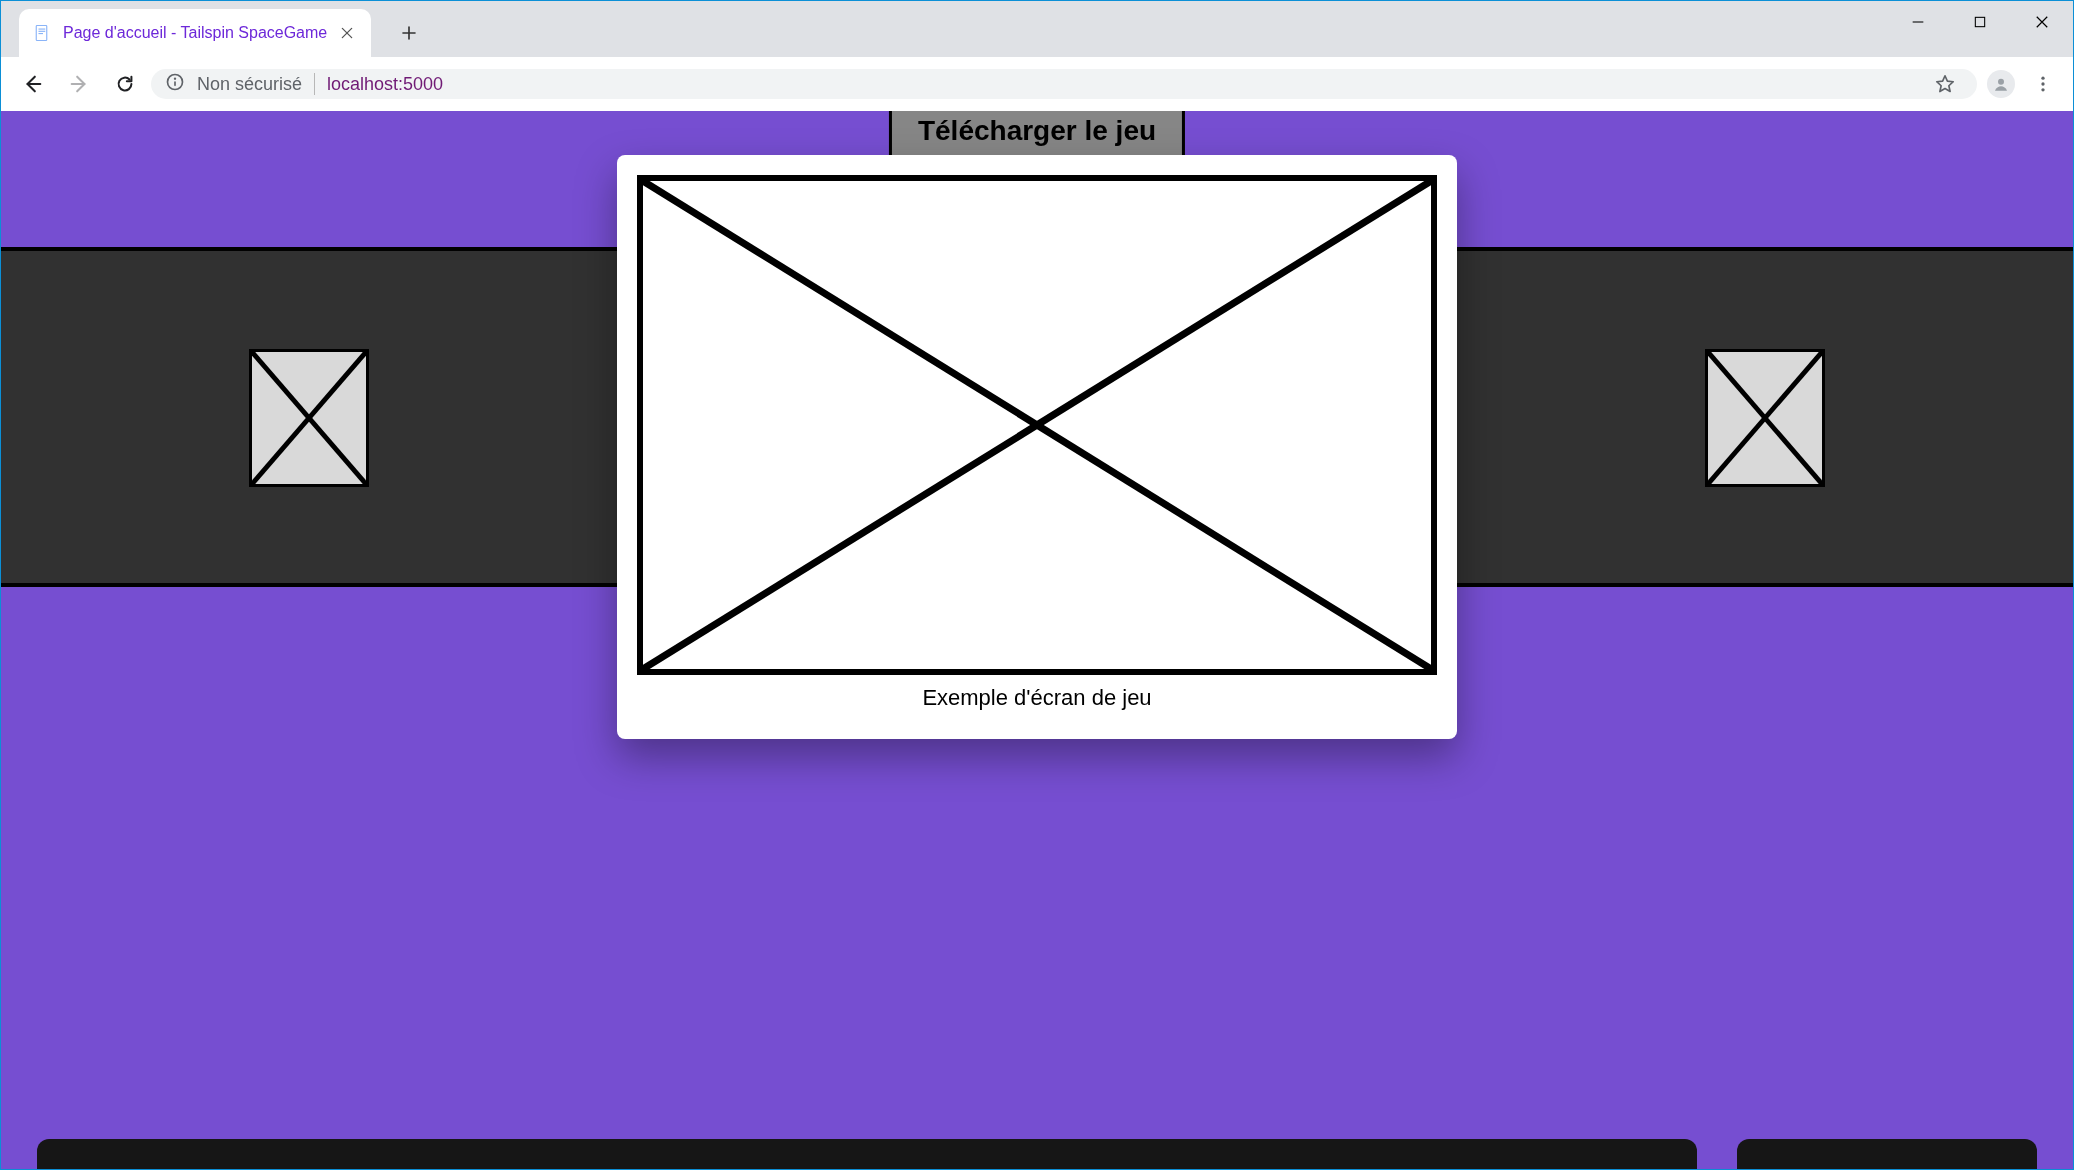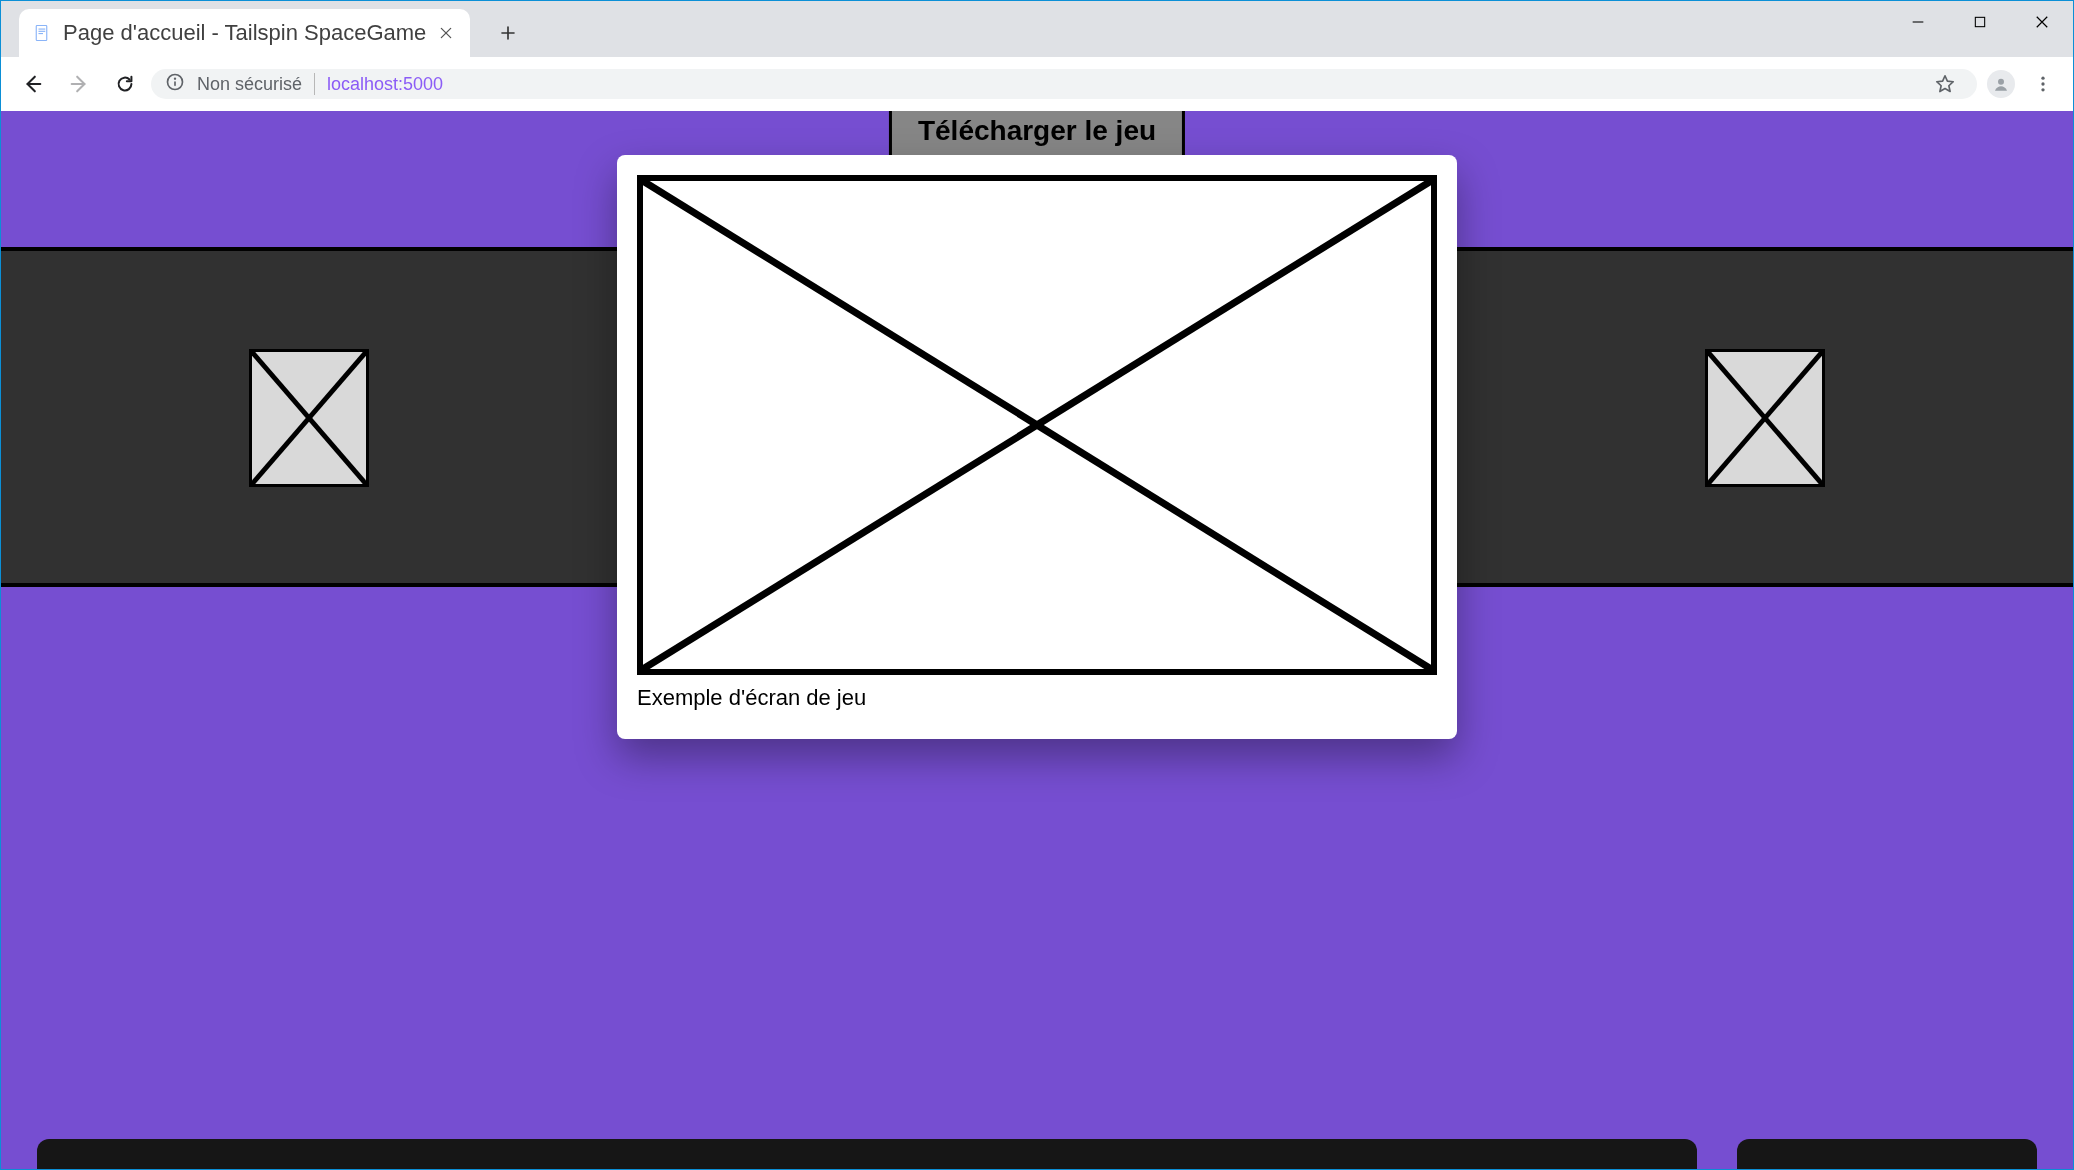--- a/index.html
+++ b/index.html
@@ -5,33 +5,33 @@
   * { box-sizing: border-box; margin: 0; padding: 0; }
   html, body { width: 100%; height: 100%; font-family: "Segoe UI", Arial, sans-serif; overflow: hidden; }
   body { display: flex; flex-direction: column; background: #fff; border: 1px solid #0b8fd6; }
 
   
   .chrome { flex: 0 0 auto; display: flex; flex-direction: column; background: #dfe1e5; }
   .tab-row { height: 56px; display: flex; align-items: flex-end; padding-left: 18px; }
   .tab { position: relative; height: 48px; background: #fff; border-top-left-radius: 10px; border-top-right-radius: 10px;
          display: flex; align-items: center; gap: 10px; padding: 0 14px 0 14px; min-width: 340px; }
   .tab .favicon { width: 20px; height: 20px; display:flex; align-items:center; justify-content:center; }
-  .tab-title { font-size: 22px; color: #404040; white-space: nowrap; overflow: hidden; text-overflow: ellipsis; flex: 1; }
+  .tab-title { font-size: 16px; color: #6d28d9; white-space: nowrap; overflow: hidden; text-overflow: ellipsis; flex: 1; }
   .tab-close { width: 20px; height: 20px; display:flex; align-items:center; justify-content:center; color:#555; cursor:pointer; }
   .new-tab { width: 36px; height: 36px; margin-left: 20px; margin-bottom: 6px; display:flex; align-items:center; justify-content:center; cursor:pointer; color:#333; }
   .window-controls { margin-left: auto; display:flex; height:100%; align-items:flex-start; }
   .window-controls .wc { width: 62px; height: 42px; display:flex; align-items:center; justify-content:center; cursor:pointer; }
 
   .toolbar { height: 54px; background:#fff; display:flex; align-items:center; gap:6px; padding: 0 12px; }
   .nav-btn { width:40px; height:40px; display:flex; align-items:center; justify-content:center; border-radius:50%; cursor:pointer; }
   .nav-btn.disabled svg { opacity: .35; cursor:default; }
   .address-bar { flex:1; height:30px; background:#f1f3f4; border-radius:20px; display:flex; align-items:center; gap:12px; padding:0 14px; color:#5f6368; }
   .addr-secure { display:flex; align-items:center; gap:8px; font-size:18px; color:#5f6368; }
   .addr-sep   { width:1px; height:22px; background:#b7b7b7; }
-  .addr-url   { font-size:18px; color:#8b5cf6; }
+  .addr-url   { font-size:18px; color:#701a75; }
   .addr-right { margin-left:auto; display:flex; align-items:center; gap:8px; }
   .star-btn, .avatar-btn, .kebab-btn { width:36px; height:36px; display:flex; align-items:center; justify-content:center; cursor:pointer; }
   .avatar-circle { width:28px; height:28px; border-radius:50%; background:#e8eaed; display:flex; align-items:center; justify-content:center; }
 
   
   .viewport { position: relative; flex:1; background:#8b5cf6; overflow:hidden; }
   .content  { position:absolute; inset:0; }
 
   .dl-btn { position:absolute; top:0; left:50%; transform:translateX(-50%);
             background:#9e9e9e; border:3px solid #000; border-top:none;
@@ -51,21 +51,21 @@
 
   
   .dim { position:absolute; inset:0; background:rgba(0,0,0,.15); }
 
   
   .modal { position:absolute; top:44px; left:50%; transform:translateX(-50%);
            width:840px; background:#fff; border-radius:8px; padding:20px 20px 28px;
            box-shadow: 0 18px 40px rgba(0,0,0,.35); }
   .modal-image { width:100%; aspect-ratio: 8/5; border:6px solid #000; position:relative; }
   .modal-image svg { position:absolute; inset:0; width:100%; height:100%; }
-  .modal-caption { font-size:22px; margin-top:10px; color:#000; }
+  .modal-caption { text-align:center; font-size:22px; margin-top:10px; color:#000; }
 </style>
 </head>
 <body>
 
 <div class="chrome">
   <div class="tab-row">
     <div class="tab">
       <span class="favicon">
         <svg viewBox="0 0 24 24" width="18" height="18">
             <rect x="3" y="2" width="14" height="20" rx="1" fill="#fff" stroke="#8ab4f8" stroke-width="1.5"></rect>

